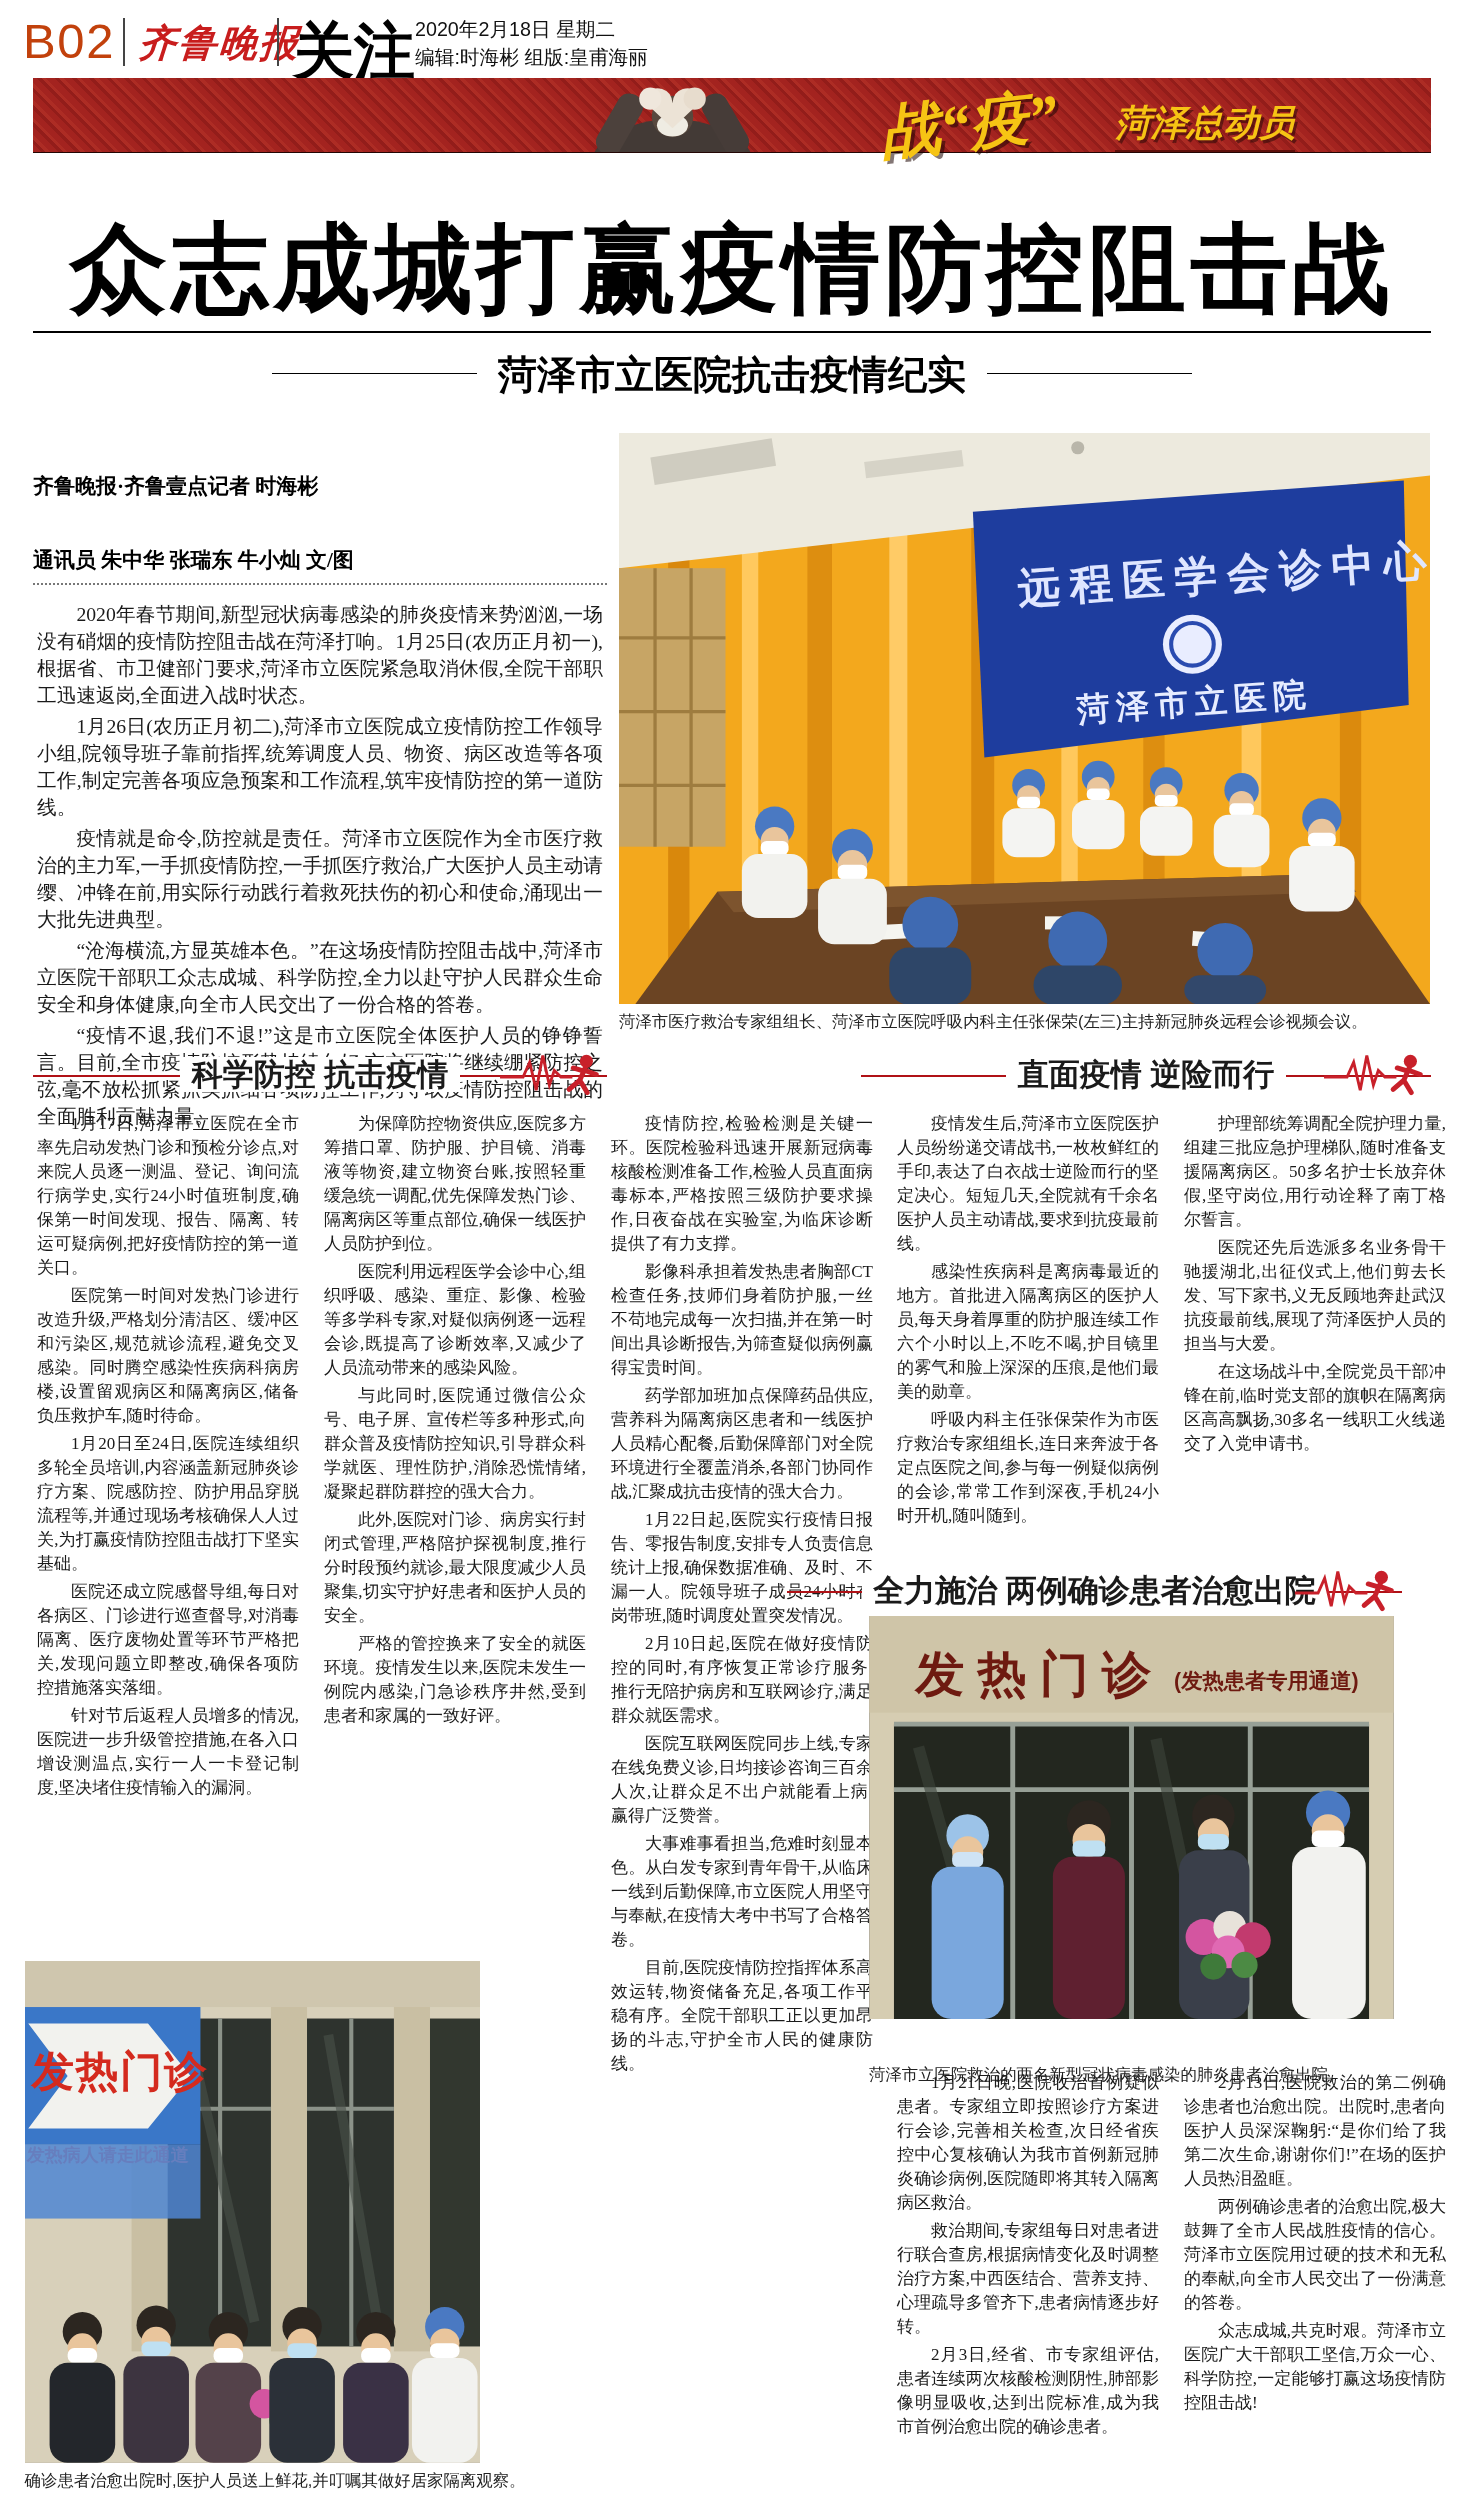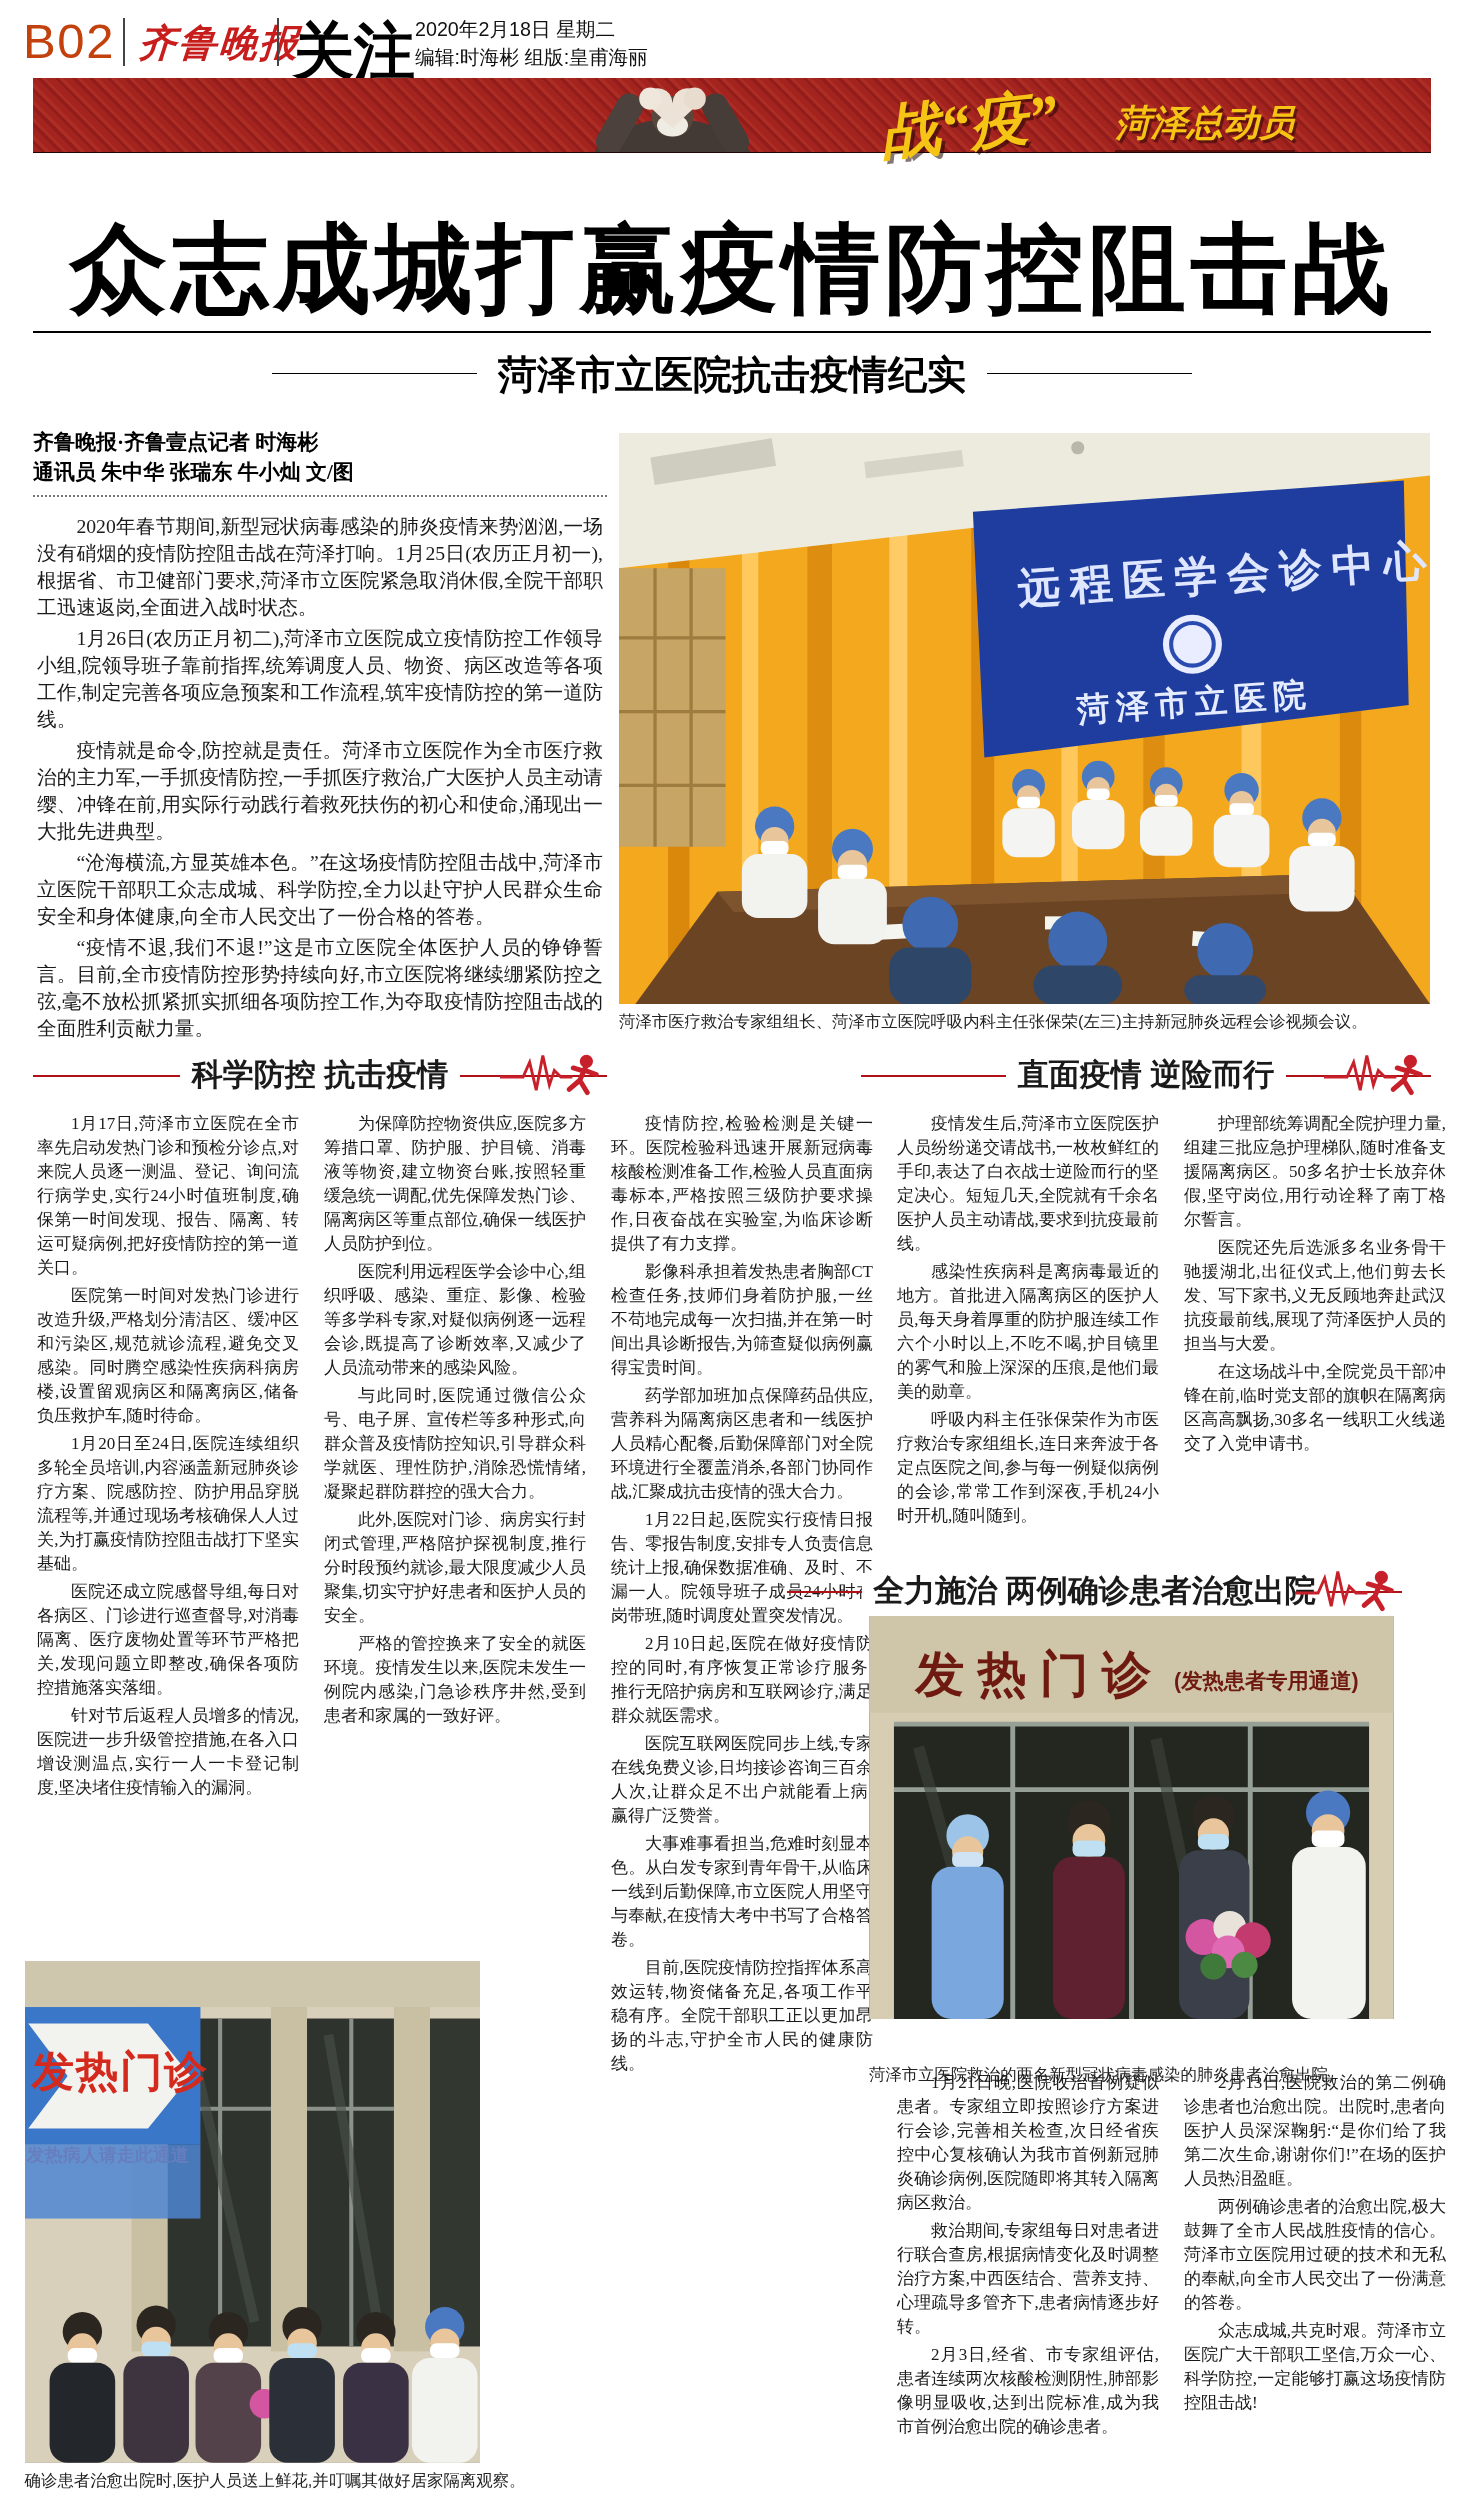--- a/index.html
+++ b/index.html
@@ -23,21 +23,21 @@
   .slogan{font-size:36px;font-weight:900;font-style:italic;color:#f6c414;
       text-shadow:2.5px 2.5px 0 rgba(30,5,3,.5);white-space:nowrap;z-index:5;border-bottom:2.5px solid #5e0f0a;padding-bottom:2px;}
   
   .headline{left:33px;top:205px;width:1398px;text-align:center;font-size:97px;font-weight:900;
       letter-spacing:4.9px;color:#000;font-family:"Liberation Sans","DejaVu Sans",sans-serif;white-space:nowrap;}
   .hrule{height:1.6px;background:#000;}
   .subhead{left:33px;top:348px;width:1398px;text-align:center;font-size:39px;font-weight:900;color:#000;
       font-family:"Liberation Sans","DejaVu Sans",sans-serif;}
   .subhead .wing{display:inline-block;vertical-align:middle;width:205px;height:1.6px;background:#000;margin:0 21px 8.2px 21px;}
   
-  .byline{font-size:21px;font-weight:bold;line-height:29.5px;color:#000;}
+  .byline{font-size:21px;font-weight:bold;line-height:29.5px;color:#000;margin-top:44px;}
   .dotrule{border-top:2.5px dotted #777;height:0;}
   .lead-body{font-size:19.7px;line-height:27px;text-align:justify;overflow:hidden;}
   .lead-body p,.col p{margin:4px;text-indent:2em;}
   
   .col{font-size:17px;line-height:24px;text-align:justify;overflow:hidden;}
   
   .sechead{height:43px;}
   .sechead .line{position:absolute;left:0;right:0;top:21px;height:1.6px;background:#b01116;}
   .sechead .txt{position:absolute;top:0;width:100%;text-align:center;font-size:31px;font-weight:900;color:#1a1a1a;
       font-family:"Liberation Sans","DejaVu Sans",sans-serif;white-space:nowrap;}

